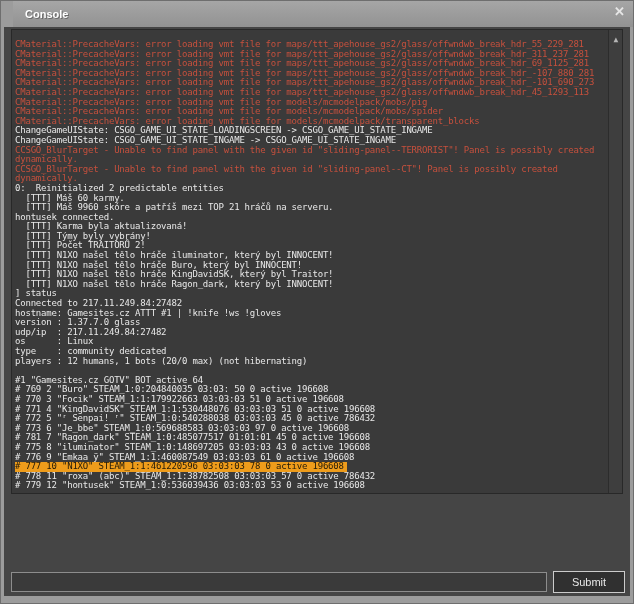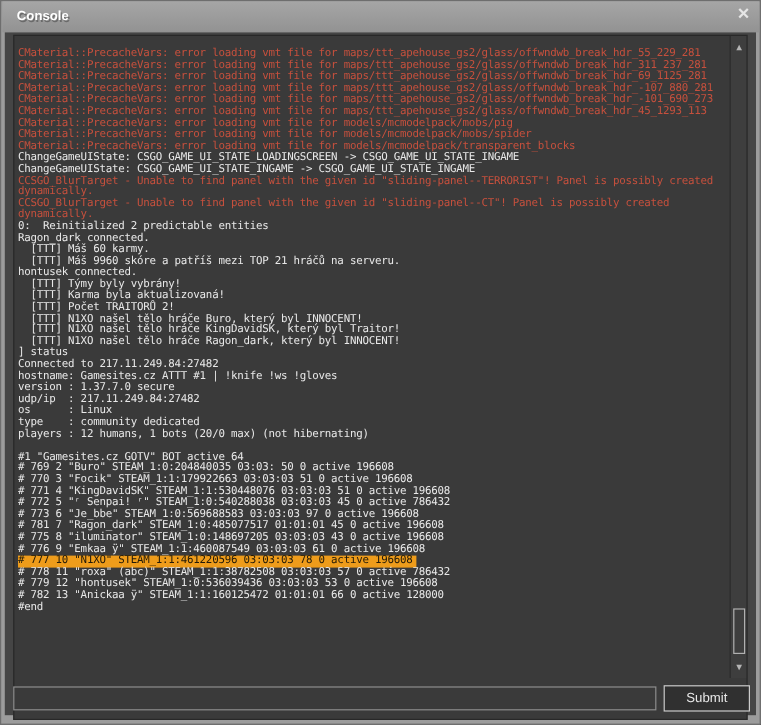--- a/index.html
+++ b/index.html
@@ -6,21 +6,21 @@
   html,body { width:634px; height:604px; background:#2b2b2b; }
   body { font-family:"DejaVu Sans Mono", monospace; }
 
   .window {
     position:relative; width:634px; height:604px;
     background:#9c9c9c;
     border:1px solid #6e6e6e;
     overflow:hidden;
   }
   .titlebar {
-    position:absolute; top:0; left:1px; right:0; height:26px;
+    position:absolute; top:0; left:12px; right:0; height:26px;
     background:linear-gradient(#a6a6a6,#929292);
     display:flex; align-items:center;
   }
   .titlebar .title {
     margin-left:12px;
     font-family:"Liberation Sans", sans-serif;
     font-size:11px; font-weight:bold; color:#ffffff;
     text-shadow:1px 1px 0 #6a6a6a;
   }
   .close-x {
@@ -28,21 +28,21 @@
     font-family:"Liberation Sans", sans-serif;
     font-size:13px; font-weight:bold; color:#e6e6e6;
     cursor:default; line-height:16px;
   }
   .content {
     position:absolute; top:26px; left:3px; right:3px; bottom:7px;
     background:#454545;
   }
 
   .console-output {
-    position:absolute; left:7px; top:2px; width:612px; height:571px;
+    position:absolute; left:7px; top:2px; width:612px; height:465px;
     background:#3a3a3a;
     border:1px solid #282828;
     overflow:hidden;
   }
   .lines {
     position:absolute; left:3px; top:2px; right:16px; bottom:2px;
     overflow:hidden;
   }
   .line { height:9.6px; white-space:pre; overflow:visible; }
   .lt {
@@ -109,34 +109,34 @@
           <div class="line"><span class="lt red">CMaterial::PrecacheVars: error loading vmt file for models/mcmodelpack/mobs/pig</span></div>
           <div class="line"><span class="lt red">CMaterial::PrecacheVars: error loading vmt file for models/mcmodelpack/mobs/spider</span></div>
           <div class="line"><span class="lt red">CMaterial::PrecacheVars: error loading vmt file for models/mcmodelpack/transparent_blocks</span></div>
           <div class="line"><span class="lt white">ChangeGameUIState: CSGO_GAME_UI_STATE_LOADINGSCREEN -&gt; CSGO_GAME_UI_STATE_INGAME</span></div>
           <div class="line"><span class="lt white">ChangeGameUIState: CSGO_GAME_UI_STATE_INGAME -&gt; CSGO_GAME_UI_STATE_INGAME</span></div>
           <div class="line"><span class="lt red">CCSGO_BlurTarget - Unable to find panel with the given id "sliding-panel--TERRORIST"! Panel is possibly created</span></div>
           <div class="line"><span class="lt red">dynamically.</span></div>
           <div class="line"><span class="lt red">CCSGO_BlurTarget - Unable to find panel with the given id "sliding-panel--CT"! Panel is possibly created</span></div>
           <div class="line"><span class="lt red">dynamically.</span></div>
           <div class="line"><span class="lt white">0:  Reinitialized 2 predictable entities</span></div>
-          <div class="line"><span class="lt white">Ragon_dark connected.</span></div>
           <div class="line"><span class="lt white">  [TTT] Máš 60 karmy.</span></div>
           <div class="line"><span class="lt white">  [TTT] Máš 9960 skóre a patříš mezi TOP 21 hráčů na serveru.</span></div>
           <div class="line"><span class="lt white">hontusek connected.</span></div>
+          <div class="line"><span class="lt white">  [TTT] Karma byla aktualizovaná!</span></div>
           <div class="line"><span class="lt white">  [TTT] Týmy byly vybrány!</span></div>
-          <div class="line"><span class="lt white">  [TTT] Karma byla aktualizovaná!</span></div>
           <div class="line"><span class="lt white">  [TTT] Počet TRAITORŮ 2!</span></div>
+          <div class="line"><span class="lt white">  [TTT] N1XO našel tělo hráče iluminator, který byl INNOCENT!</span></div>
           <div class="line"><span class="lt white">  [TTT] N1XO našel tělo hráče Buro, který byl INNOCENT!</span></div>
           <div class="line"><span class="lt white">  [TTT] N1XO našel tělo hráče KingDavidSK, který byl Traitor!</span></div>
           <div class="line"><span class="lt white">  [TTT] N1XO našel tělo hráče Ragon_dark, který byl INNOCENT!</span></div>
           <div class="line"><span class="lt white">] status</span></div>
           <div class="line"><span class="lt white">Connected to 217.11.249.84:27482</span></div>
           <div class="line"><span class="lt white">hostname: Gamesites.cz ATTT #1 | !knife !ws !gloves</span></div>
-          <div class="line"><span class="lt white">version : 1.37.7.0 secure</span></div>
+          <div class="line"><span class="lt white">version : 1.37.7.0 glass</span></div>
           <div class="line"><span class="lt white">udp/ip  : 217.11.249.84:27482</span></div>
           <div class="line"><span class="lt white">os      : Linux</span></div>
           <div class="line"><span class="lt white">type    : community dedicated</span></div>
           <div class="line"><span class="lt white">players : 12 humans, 1 bots (20/0 max) (not hibernating)</span></div>
           <div class="line"><span class="lt white"></span></div>
           <div class="line"><span class="lt white">#1 "Gamesites.cz GOTV" BOT active 64</span></div>
           <div class="line"><span class="lt white"># 769 2 "Buro" STEAM_1:0:204840035 03:03: 50 0 active 196608</span></div>
           <div class="line"><span class="lt white"># 770 3 "Focik" STEAM_1:1:179922663 03:03:03 51 0 active 196608</span></div>
           <div class="line"><span class="lt white"># 771 4 "KingDavidSK" STEAM_1:1:530448076 03:03:03 51 0 active 196608</span></div>
           <div class="line"><span class="lt white"># 772 5 "ʳ Senpai! ʳ" STEAM_1:0:540288038 03:03:03 45 0 active 786432</span></div>

